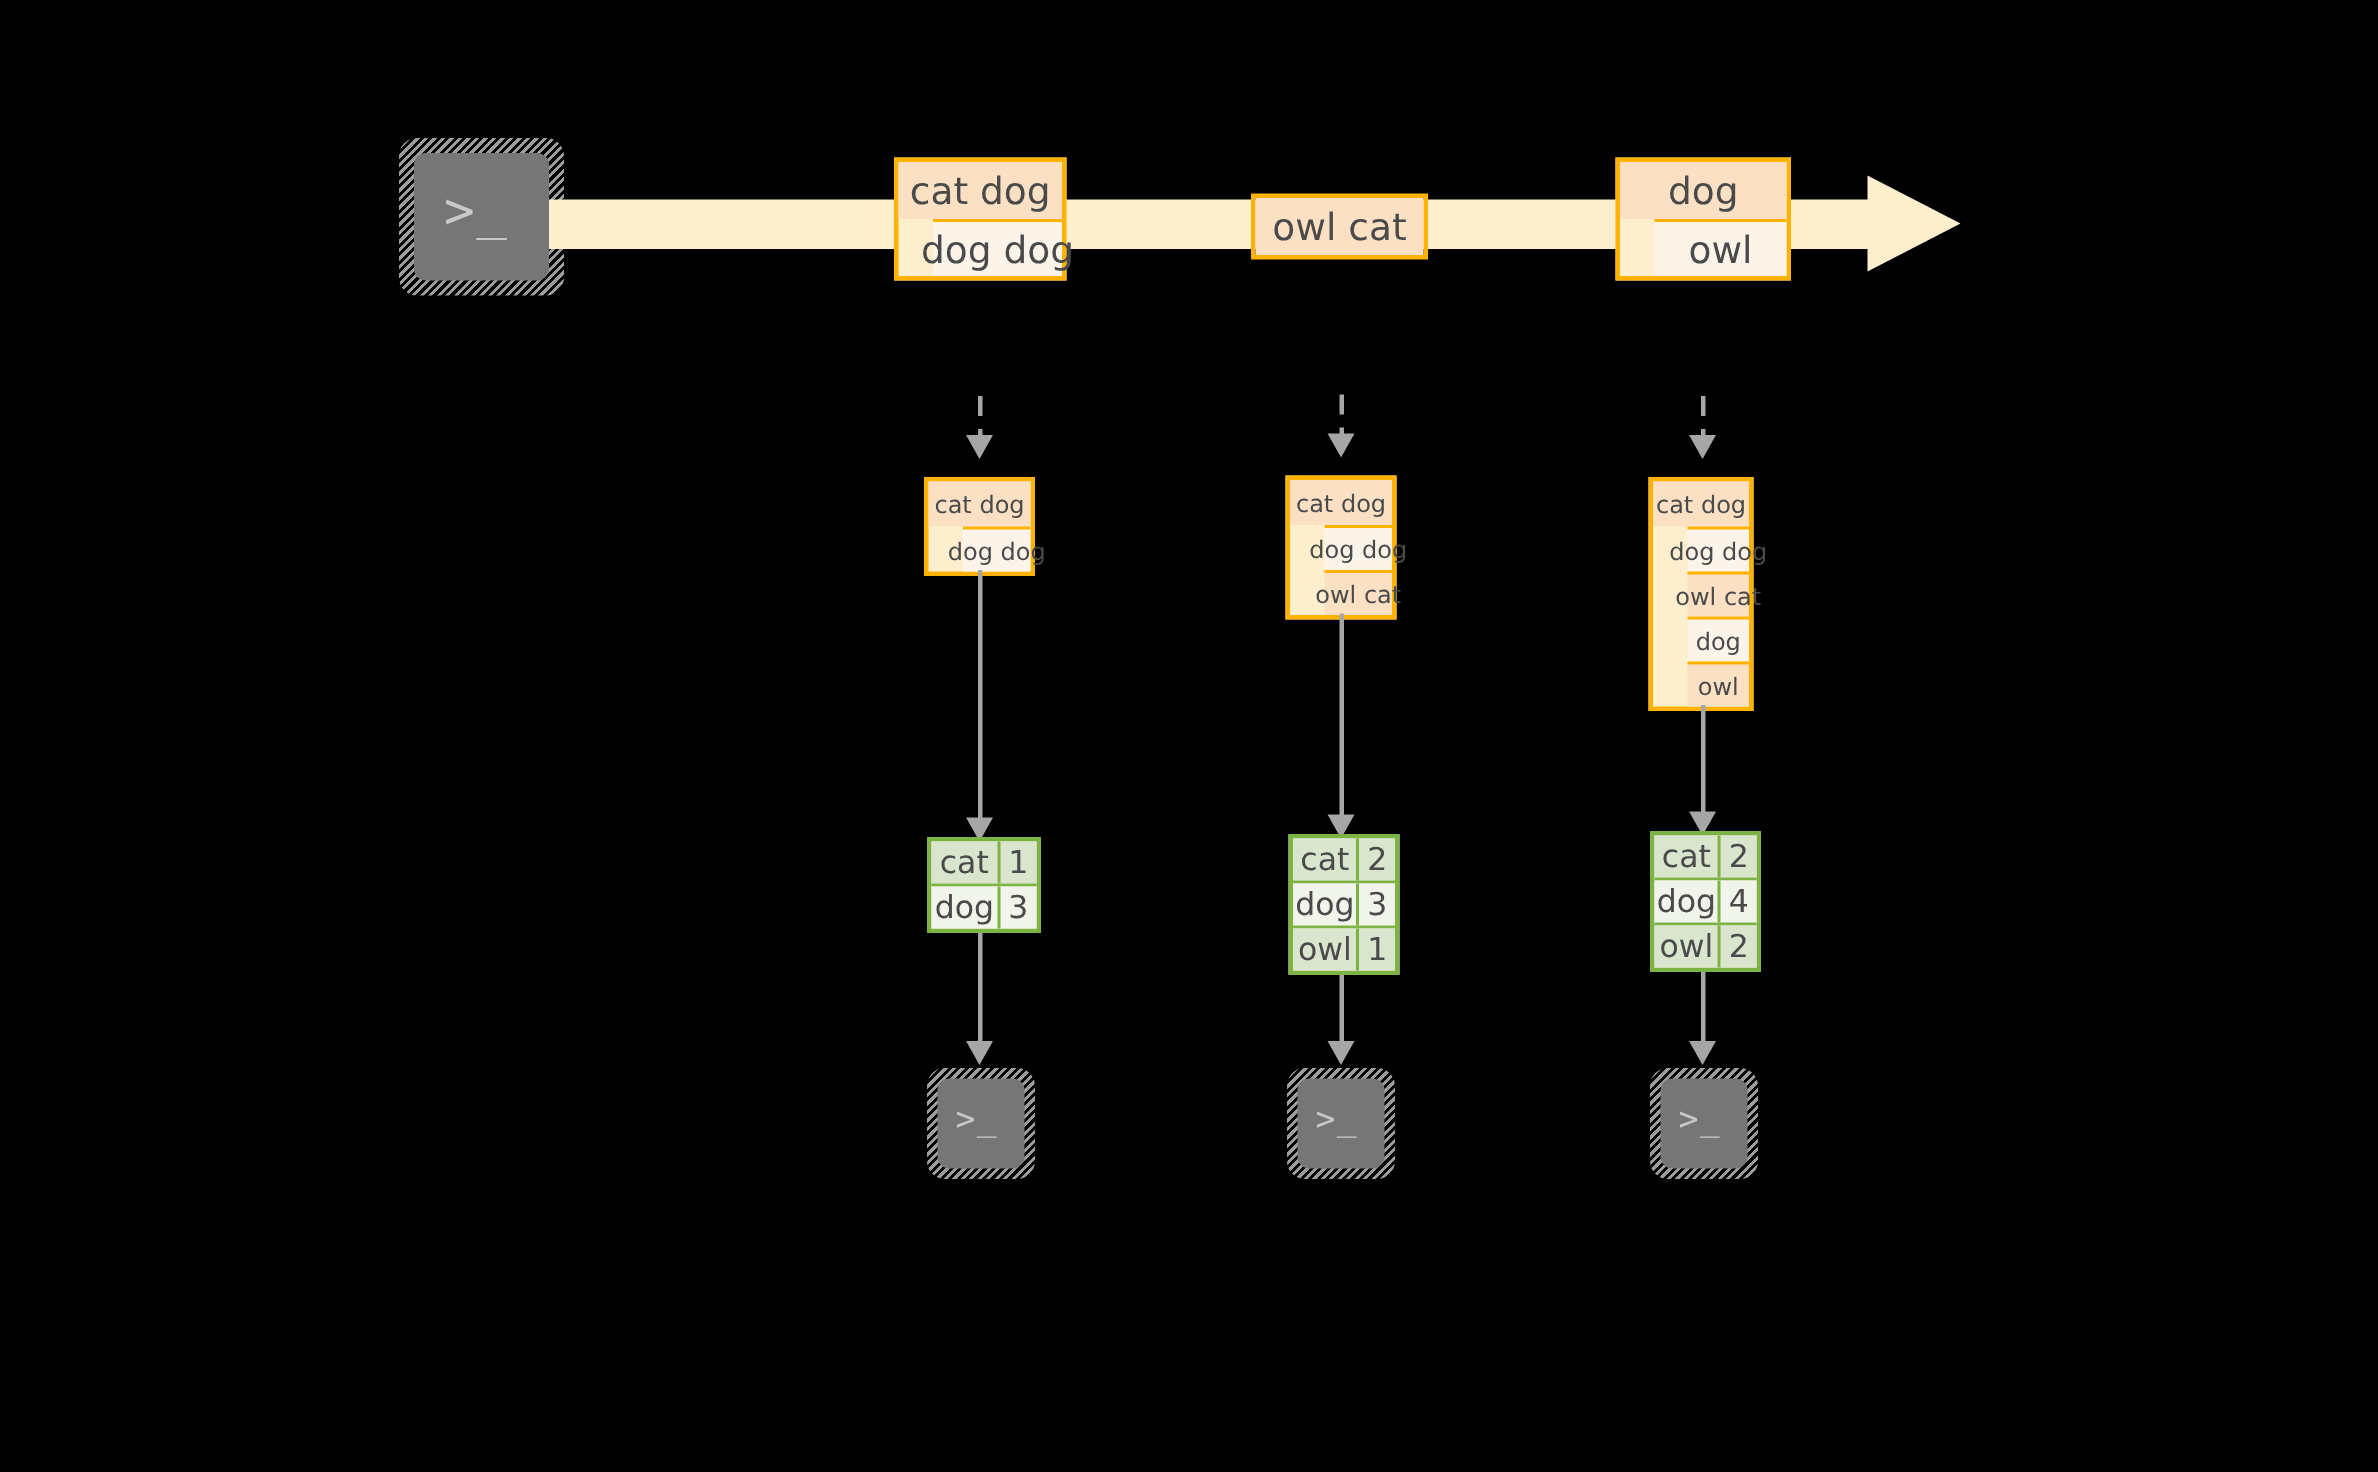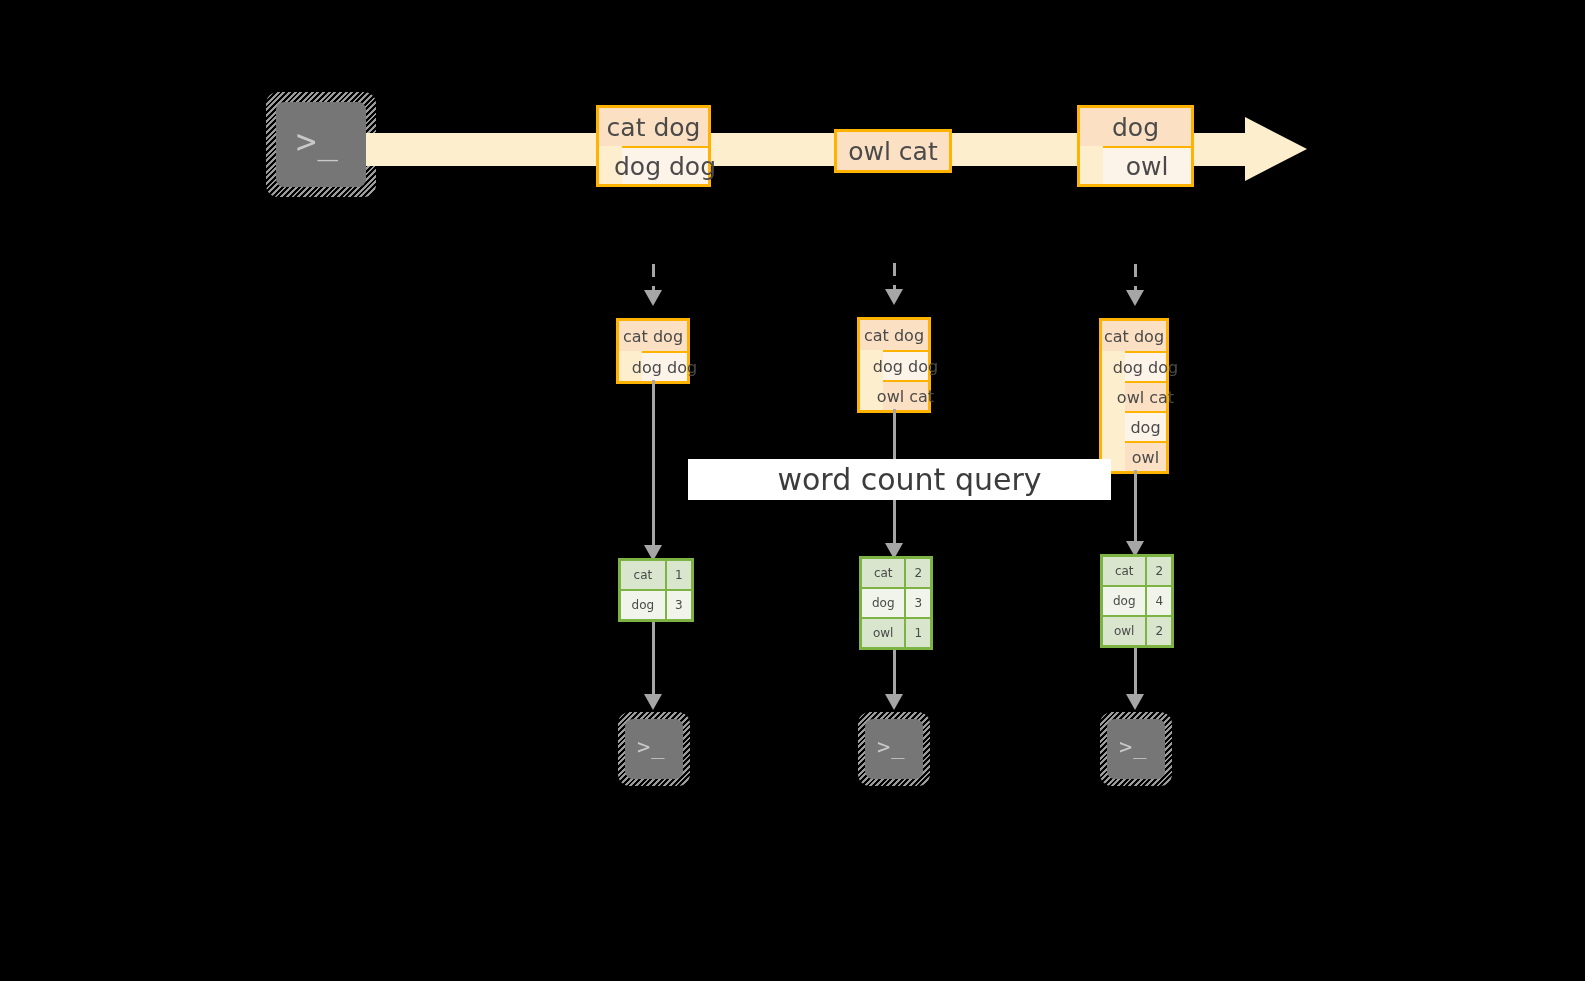--- a/index.html
+++ b/index.html
@@ -117,21 +117,21 @@
     border: 3px solid #7cb342;
     background: #ffffff;
     display: flex;
     flex-direction: column;
   }
   .gtable .grow { display: flex; }
   .gtable .grow + .grow { border-top: 2px solid #7cb342; }
   .gtable .gcell {
     box-sizing: border-box;
     height: 28px;
-    font-size: 12px;
+    font-size: 21px;
     color: #4a4a4a;
     display: flex;
     align-items: center;
     justify-content: center;
     white-space: nowrap;
   }
   .gtable .gcell.key { width: 45px; }
   .gtable .gcell.val { width: 27px; border-left: 2px solid #7cb342; }
   .gtable .grow.dark  .gcell { background: #d9e5cc; }
   .gtable .grow.light .gcell { background: #f0f4ea; }
@@ -246,23 +246,20 @@
   <div class="varrow" style="left:652px; top:380px; height:167px;">
     <span class="head"></span>
   </div>
   <div class="varrow" style="left:893px; top:409px; height:136px;">
     <span class="head"></span>
   </div>
   <div class="varrow" style="left:1134px; top:470px; height:73px;">
     <span class="head"></span>
   </div>
 
-  <div class="label-band">
-    <span class="label-text">word count query</span>
-  </div>
 
   <div class="gtable" id="gtable-1">
     <div class="grow dark">
       <div class="gcell key">cat</div>
       <div class="gcell val">1</div>
     </div>
     <div class="grow light">
       <div class="gcell key">dog</div>
       <div class="gcell val">3</div>
     </div>

